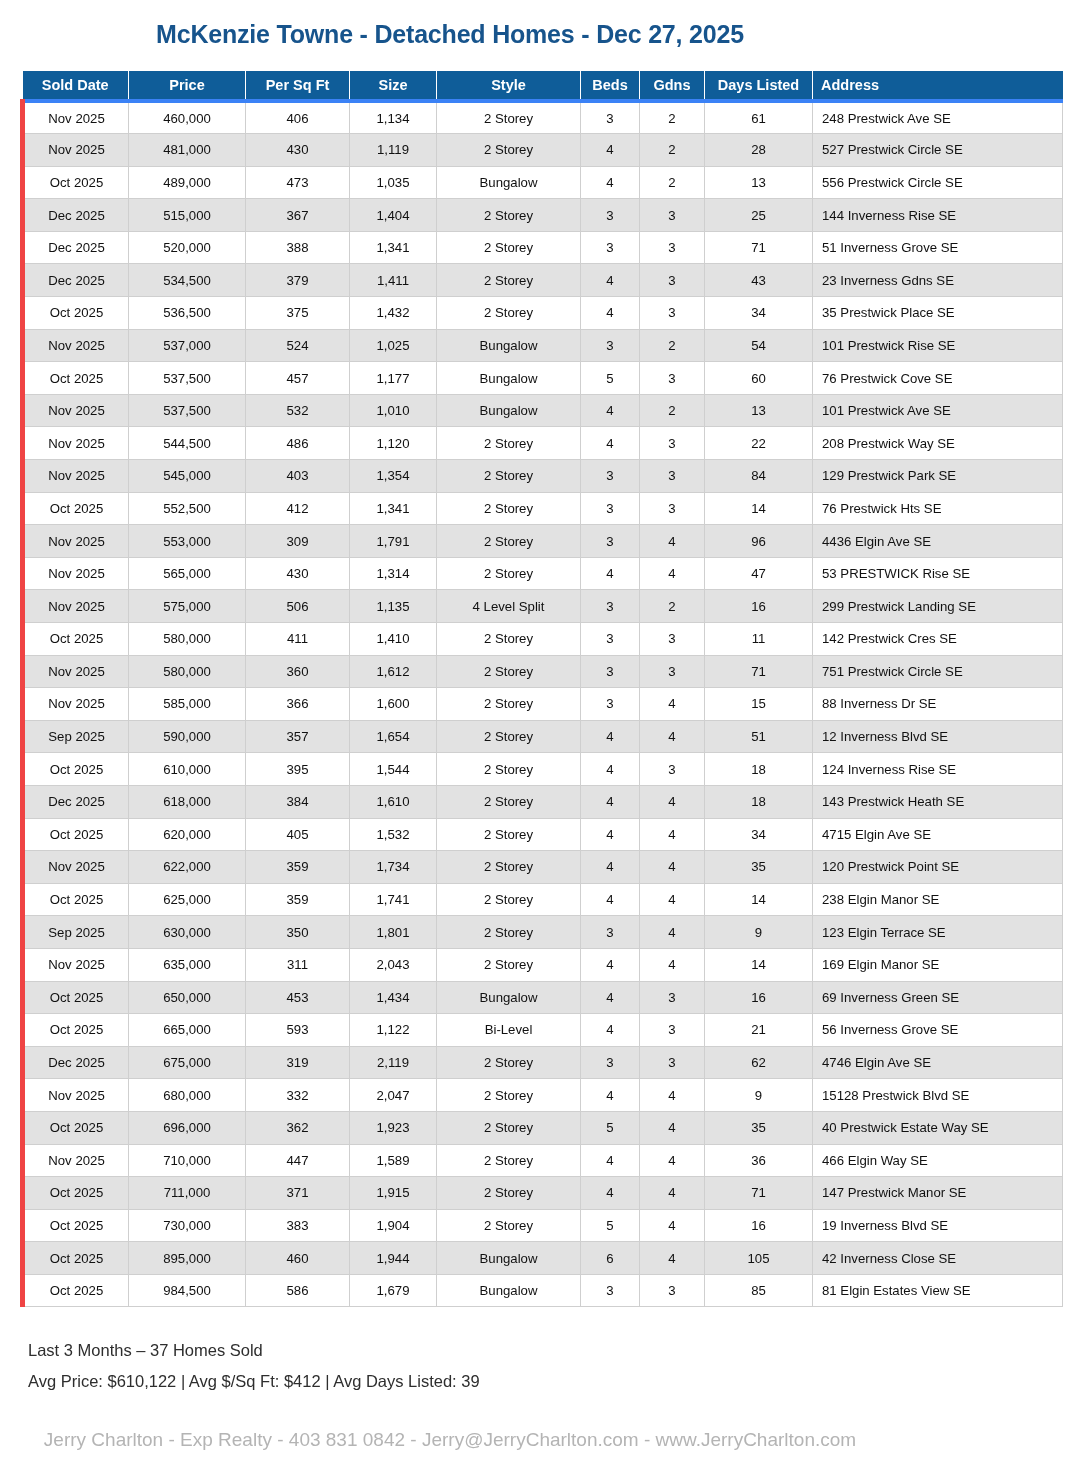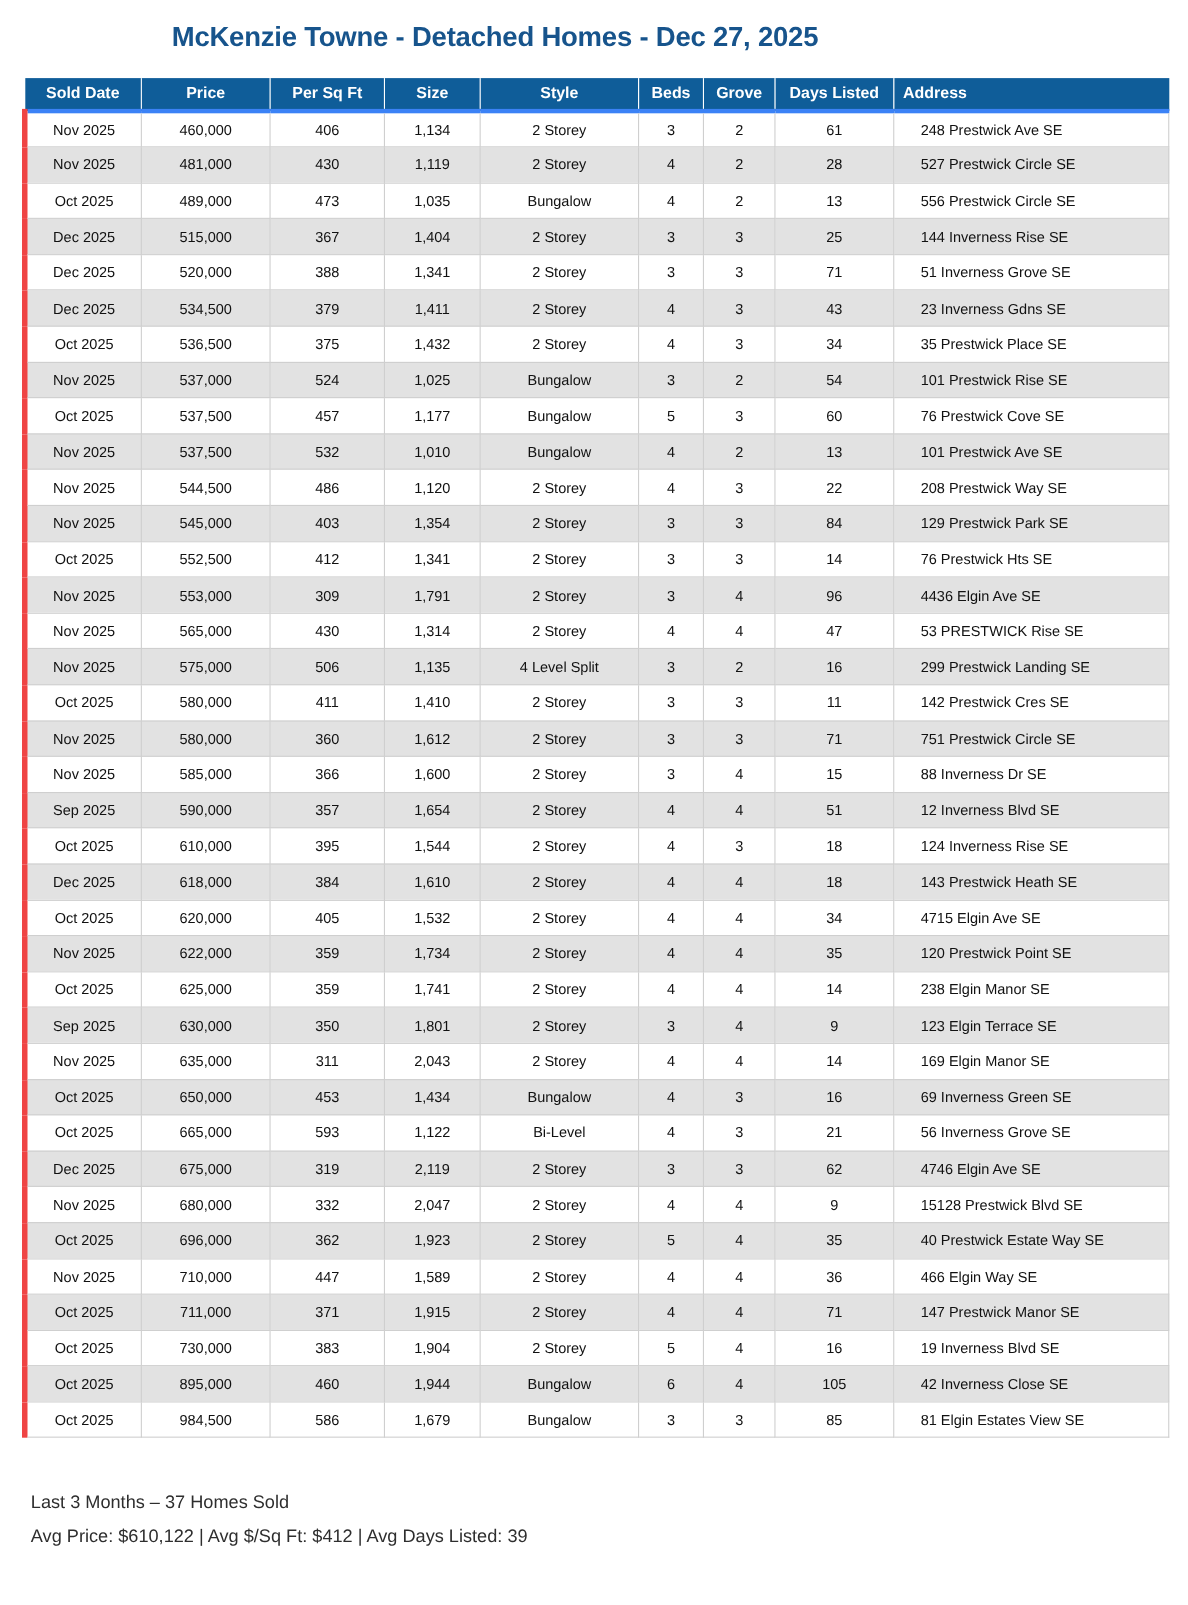--- a/index.html
+++ b/index.html
@@ -69,41 +69,41 @@
     vertical-align: middle;
     box-sizing: border-box;
     white-space: nowrap;
     color: #111111;
   }
   table.sales tbody tr td:first-child {
     border-left: 5px solid #ef4444;
   }
   table.sales tbody td.addr {
     text-align: left;
-    padding-left: 24px;
+    padding-left: 9px;
     border-right: 1px solid #cfcfcf;
   }
   table.sales tbody tr.alt td {
     background: #e2e2e2;
   }
   table.sales tbody tr.plain td {
     background: #ffffff;
   }
   .col-date   { width: 106px; }
   .col-price  { width: 117px; }
   .col-psf    { width: 104px; }
   .col-size   { width: 87px; }
   .col-style  { width: 144px; }
   .col-beds   { width: 59px; }
   .col-baths  { width: 65px; }
   .col-days   { width: 108px; }
   .col-addr   { width: 250px; }
 
   .summary {
-    margin: 16px 20px;
+    margin: 0 20px;
     padding-top: 28px;
   }
   .summary-line {
     font-size: 16.5px;
     color: #2e2e2e;
     line-height: 31px;
     padding-left: 8px;
     white-space: nowrap;
   }
   .attribution {
@@ -135,21 +135,21 @@
           <col class="col-addr">
       </colgroup>
       <thead>
         <tr>
           <th>Sold Date</th>
           <th>Price</th>
           <th>Per Sq Ft</th>
           <th>Size</th>
           <th>Style</th>
           <th>Beds</th>
-          <th>Grove</th>
+          <th>Gdns</th>
           <th>Days Listed</th>
           <th class="addr-head">Address</th>
         </tr>
       </thead>
       <tbody id="sales-body">
           <tr class="plain">
             <td>Nov 2025</td>
             <td>460,000</td>
             <td>406</td>
             <td>1,134</td>

